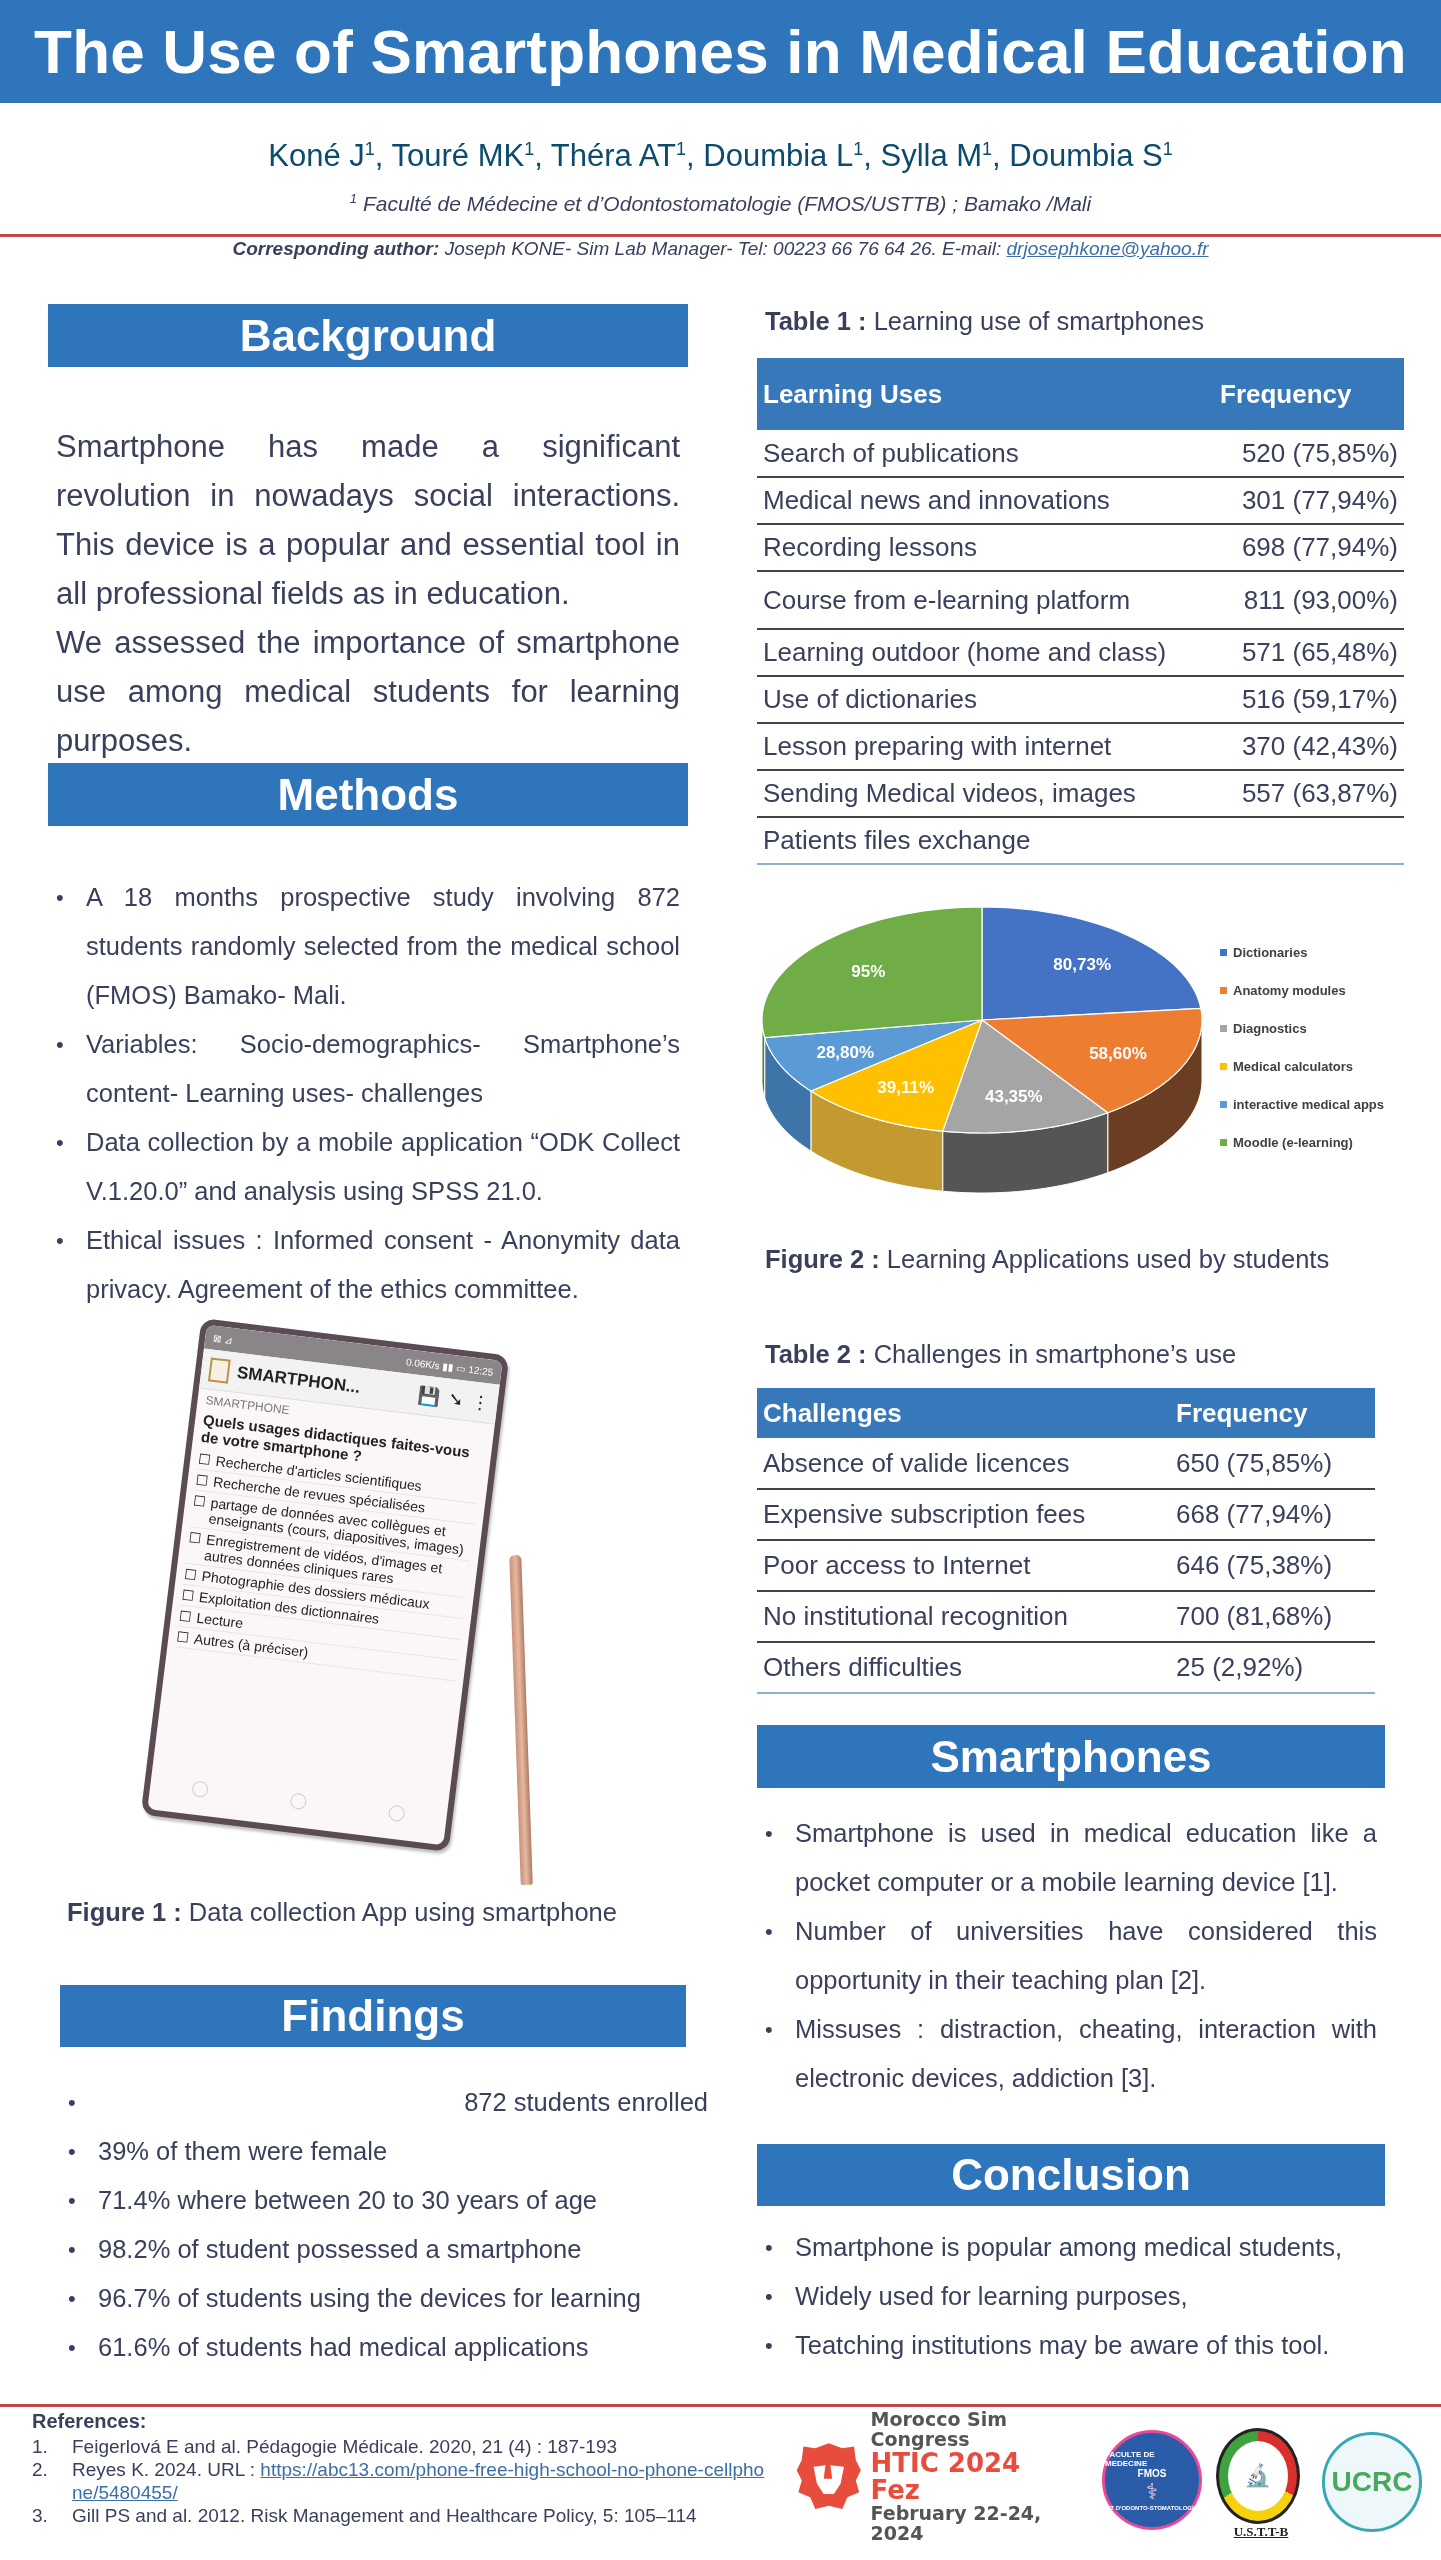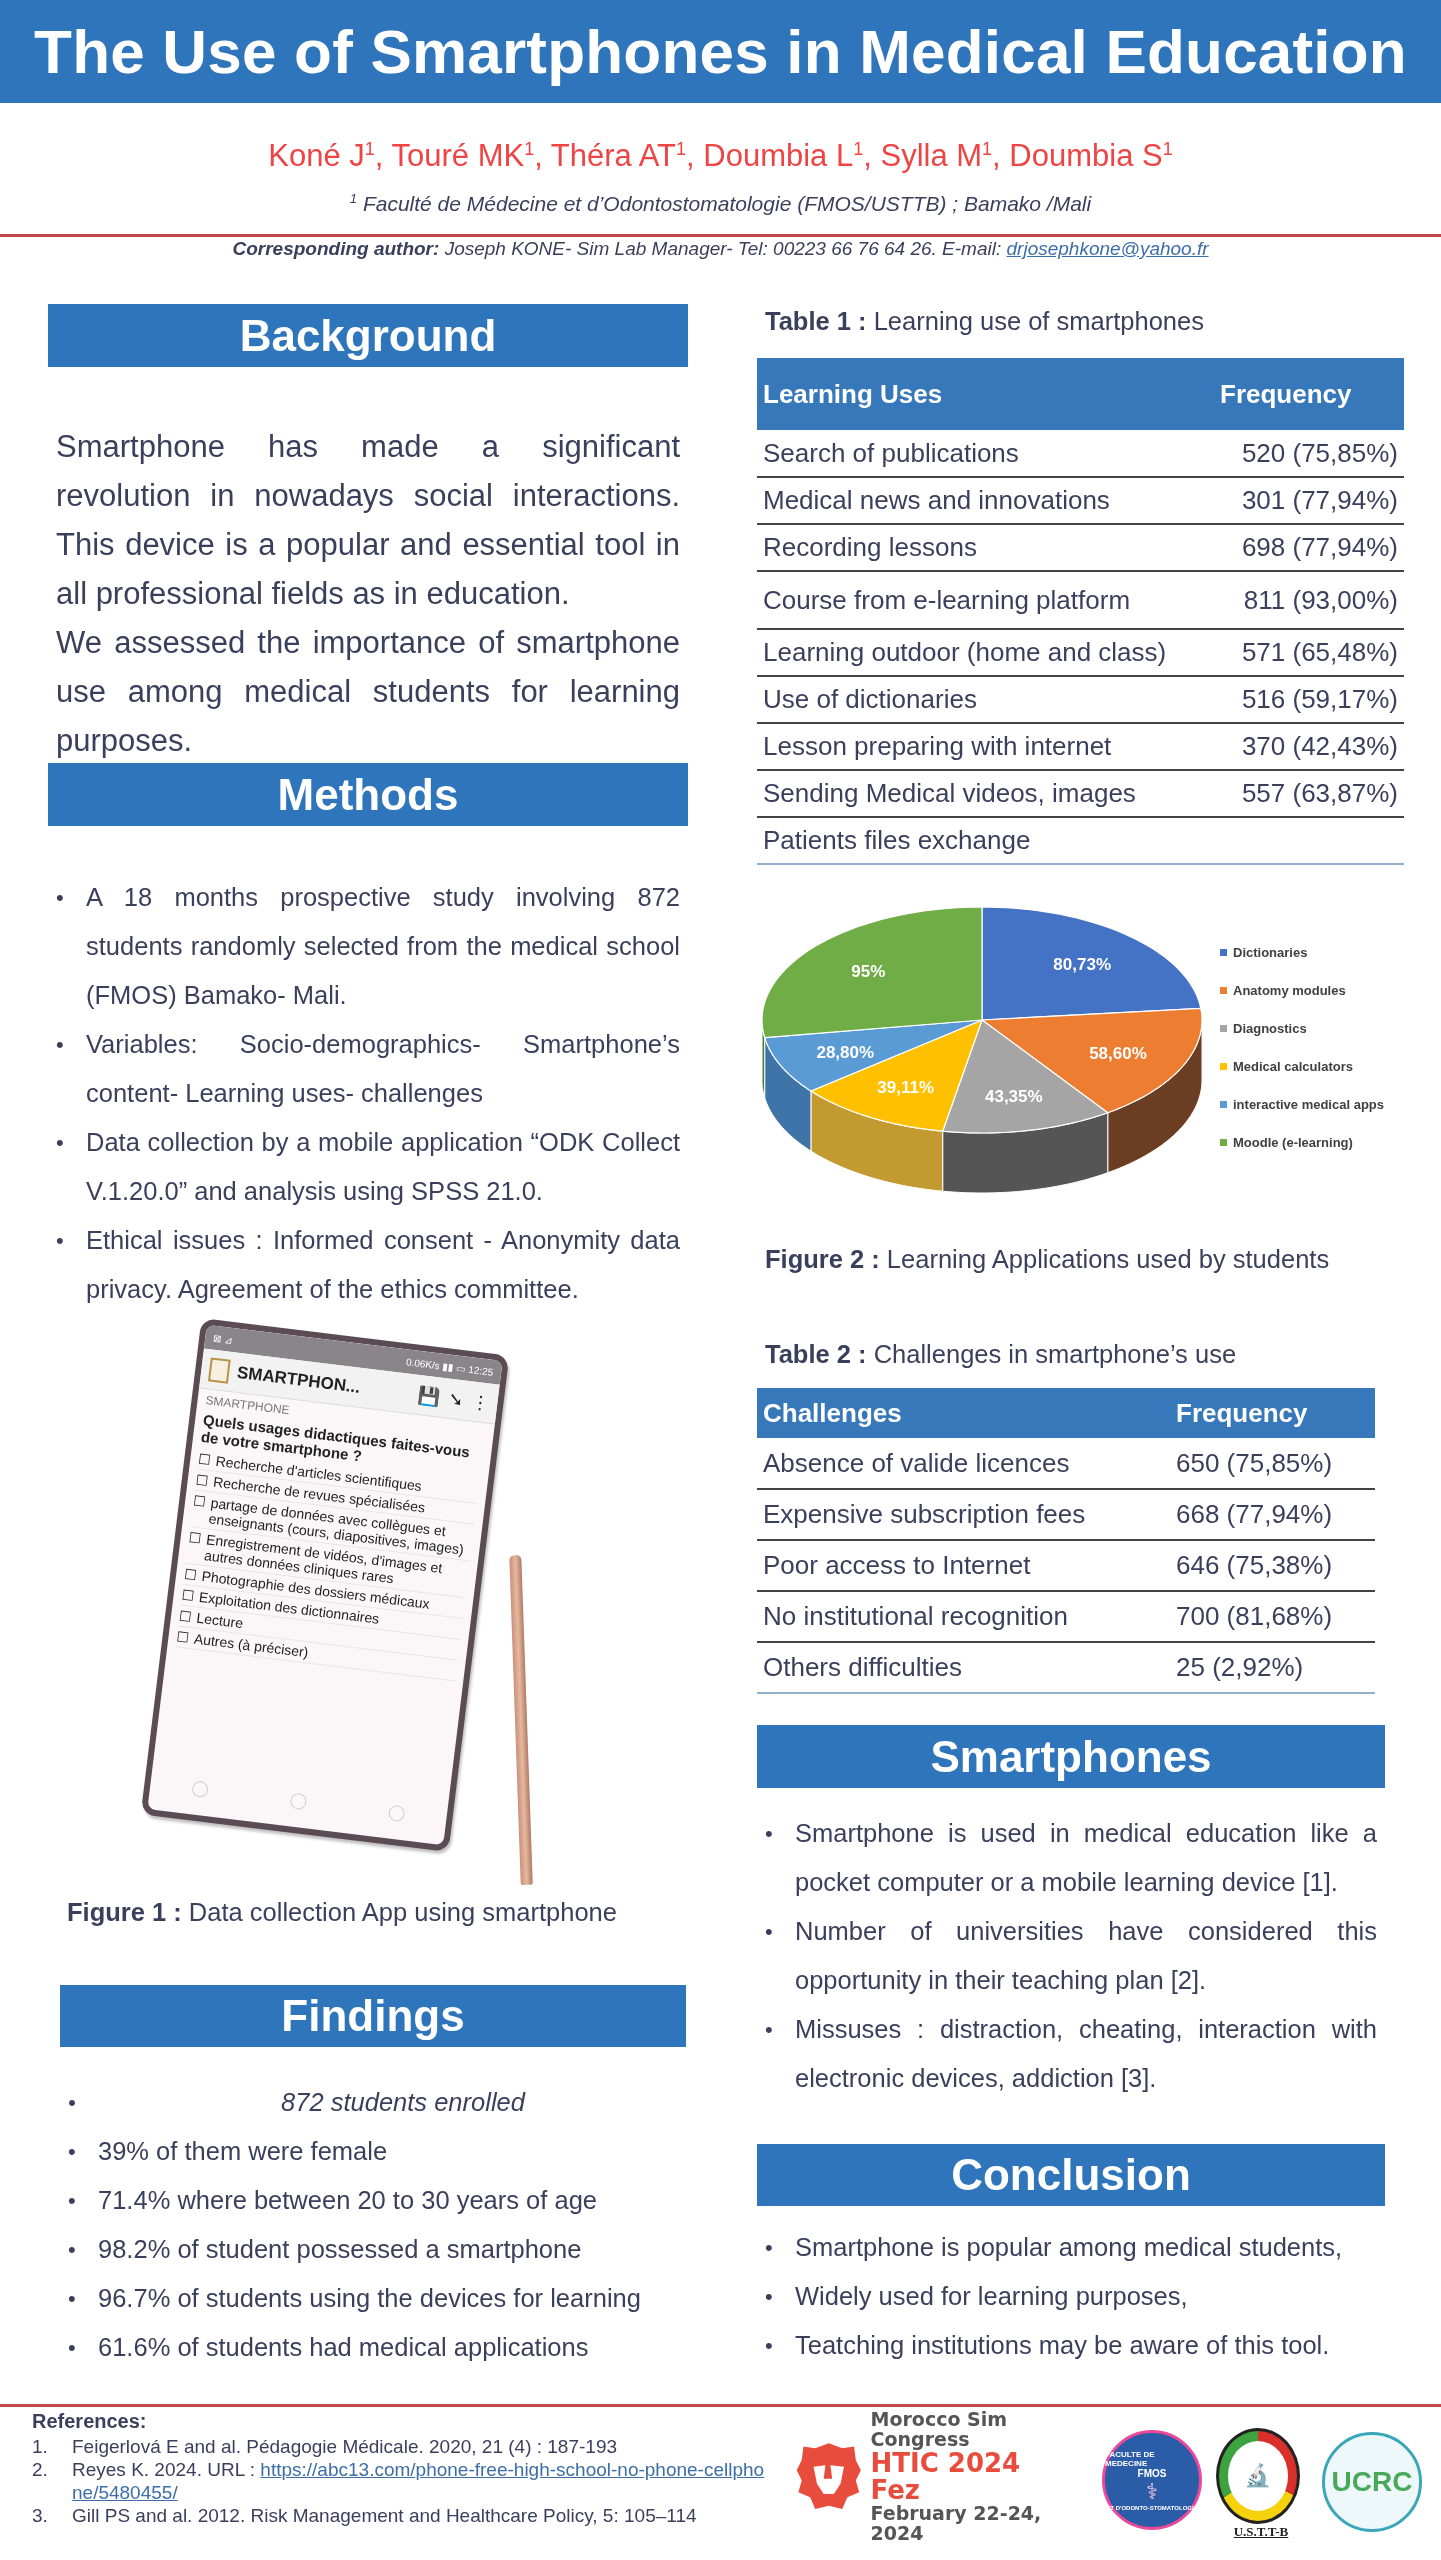--- a/index.html
+++ b/index.html
@@ -1,21 +1,21 @@
 <!DOCTYPE html>
 <html><head>
 <meta charset="utf-8">
 <style>
   * { box-sizing: border-box; margin: 0; padding: 0; }
   html, body { width: 1441px; height: 2560px; background: #ffffff; overflow: hidden; }
   body { font-family: "Liberation Sans", sans-serif; color: #3a3f5c; position: relative; }
   .abs { position: absolute; }
   .title-bar { left: 0; top: 0; width: 1441px; height: 103px; background: #2e75bb; display: flex; align-items: center; justify-content: center; }
   .title-bar h1 { color: #fff; font-size: 62px; font-weight: bold; letter-spacing: 0.2px; }
-  .authors { top: 138px; left: 0; width: 1441px; text-align: center; font-size: 31px; color: #ef4444; }
+  .authors { top: 138px; left: 0; width: 1441px; text-align: center; font-size: 31px; color: #0c4a6e; }
   .authors sup { font-size: 18px; }
   .affil { top: 191px; left: 0; width: 1441px; text-align: center; font-size: 21px; font-style: italic; color: #3a3f5c; }
   .redline { left: 0; width: 1441px; height: 3px; background: #c0474b; }
   .corr { top: 238px; left: 0; width: 1441px; text-align: center; font-size: 19px; font-style: italic; color: #3a3f5c; }
   .corr b { font-weight: bold; }
   .corr a { color: #3c6ea8; text-decoration: underline; }
 
   .sec-head { background: #2e75bb; color: #fff; font-weight: bold; font-size: 44px; display: flex; align-items: center; justify-content: center; }
   .body-text { font-size: 31px; line-height: 49px; color: #3a3f5c; text-align: justify; }
   ul.bul { list-style: none; }
@@ -145,21 +145,21 @@
 </div>
 
 <div class="abs caption" style="left:67px; top:1898px;">
   <b>Figure 1 :</b> <span>Data collection App using smartphone</span>
 </div>
 
 <div class="abs sec-head" style="left:60px; top:1985px; width:626px; height:62px;">
   <span>Findings</span>
 </div>
 <ul class="abs bul" style="left:68px; top:2078px; width:640px;">
-  <li style="text-align:center;font-style:italic;">872 students enrolled</li>
+  <li style="text-align:right;">872 students enrolled</li>
   <li style="text-align:left;">39% of them were female</li>
   <li style="text-align:left;">71.4% where between 20 to 30 years of age</li>
   <li style="text-align:left;">98.2% of student possessed a smartphone</li>
   <li style="text-align:left;">96.7% of students using the devices for learning</li>
   <li style="text-align:left;">61.6% of students had medical applications</li>
 </ul>
 
 <div class="abs caption" style="left:765px; top:307px;">
   <b>Table 1 :</b> <span>Learning use of smartphones</span>
 </div>

